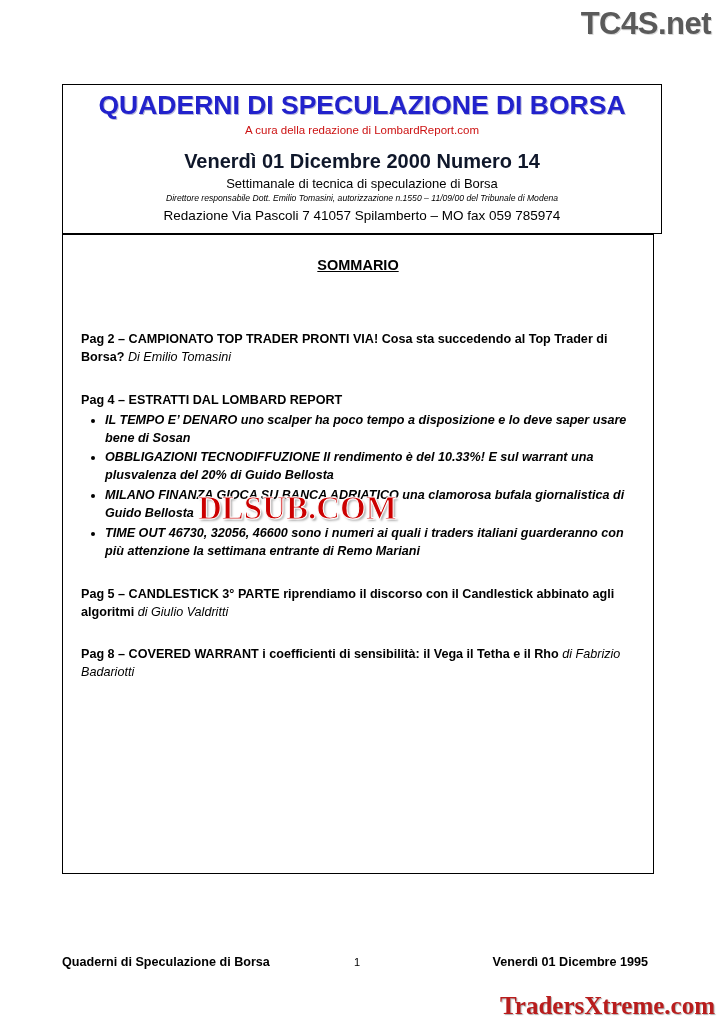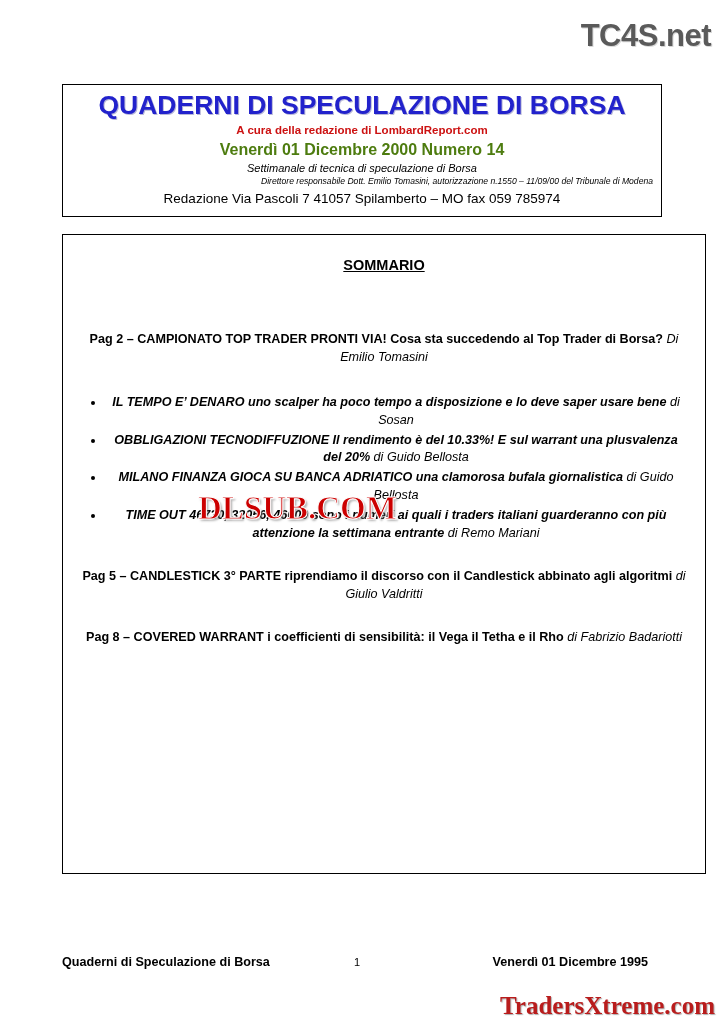--- a/index.html
+++ b/index.html
@@ -20,21 +20,20 @@
   .wm-top {
     position: absolute;
     top: 6px;
     right: 14px;
     font-family: "Liberation Sans", sans-serif;
     font-size: 31px;
     font-weight: bold;
     color: #5a5a5a;
     letter-spacing: -0.5px;
     text-shadow: 1px 1px 0 #d8d8d8;
-    margin-top: 12px;
   }
 
   
   .header-box {
     position: absolute;
     left: 62px;
     top: 84px;
     width: 600px;
     border: 1px solid #000;
     box-sizing: border-box;
@@ -45,94 +44,91 @@
     font-size: 26.5px;
     font-weight: bold;
     color: #2222cc;
     letter-spacing: 0px;
     line-height: 1.08;
     text-shadow: 1px 1px 0 #b8b8d8;
   }
   .subhead-red {
     margin-top: 4px;
     font-size: 11.5px;
-    font-weight: bold;
+    font-weight: normal;
     color: #cc1111;
   }
   .dateline {
-    margin-top: 5px;
-    font-size: 16px;
-    font-weight: bold;
-    color: #4d7c0f;
+    margin-top: 14px;
+    font-size: 20px;
+    font-weight: bold;
+    color: #0f172a;
   }
   .small-italic {
     margin-top: 3px;
-    font-size: 11px;
-    font-style: italic;
+    font-size: 13px;
     color: #000;
   }
   .small-italic2 {
     margin-top: 2px;
     font-size: 8.6px;
     font-style: italic;
     color: #000;
-    text-align: right;
   }
   .redazione {
     margin-top: 5px;
     font-size: 13.5px;
     color: #000;
   }
   .info {
     margin-top: 3px;
     font-size: 10px;
     color: #000;
   }
 
   
   .summary-box {
     position: absolute;
     left: 62px;
     top: 234px;
-    width: 644px;
+    width: 592px;
     height: 640px;
     border: 1px solid #000;
     box-sizing: border-box;
     padding: 22px 18px 10px 18px;
   }
   .sommario-title {
     text-align: center;
     font-size: 14.5px;
     font-weight: bold;
     text-decoration: underline;
     margin-bottom: 58px;
   }
   .entry {
     font-size: 12.6px;
     line-height: 1.42;
     margin-bottom: 13px;
-    text-align: center;
   }
   .entry b { font-weight: bold; }
   .entry i { font-style: italic; font-weight: normal; }
 
   ul.bullets {
     margin: 2px 0 0 0;
     padding-left: 24px;
     list-style: disc;
   }
   ul.bullets li {
     font-size: 12.6px;
     line-height: 1.42;
     margin-bottom: 2px;
     font-style: italic;
     font-weight: bold;
   }
   ul.bullets li i.plain {
-    font-weight: normal;
+    font-weight: bold;
     font-style: italic;
   }
 
   .block-gap { height: 12px; }
 
   
   .wm-center {
     position: absolute;
     left: 198px;
     top: 489px;
@@ -188,20 +184,21 @@
   <div class="sommario-title">SOMMARIO</div>
 
   <div class="entry">
     <b>Pag 2 – CAMPIONATO TOP TRADER PRONTI VIA! Cosa sta succedendo al Top Trader di Borsa?</b>
     <i>Di Emilio Tomasini</i>
   </div>
 
   <div class="block-gap"></div>
 
   <div class="entry">
+    <b>Pag 4 – ESTRATTI DAL LOMBARD REPORT</b>
     <ul class="bullets">
       <li>
         <span>IL TEMPO E’ DENARO uno scalper ha poco tempo a disposizione e lo deve saper usare bene</span>
         <i class="plain">di Sosan</i>
       </li>
       <li>
         <span>OBBLIGAZIONI TECNODIFFUZIONE Il rendimento è del 10.33%! E sul warrant una plusvalenza del 20%</span>
         <i class="plain">di Guido Bellosta</i>
       </li>
       <li>

